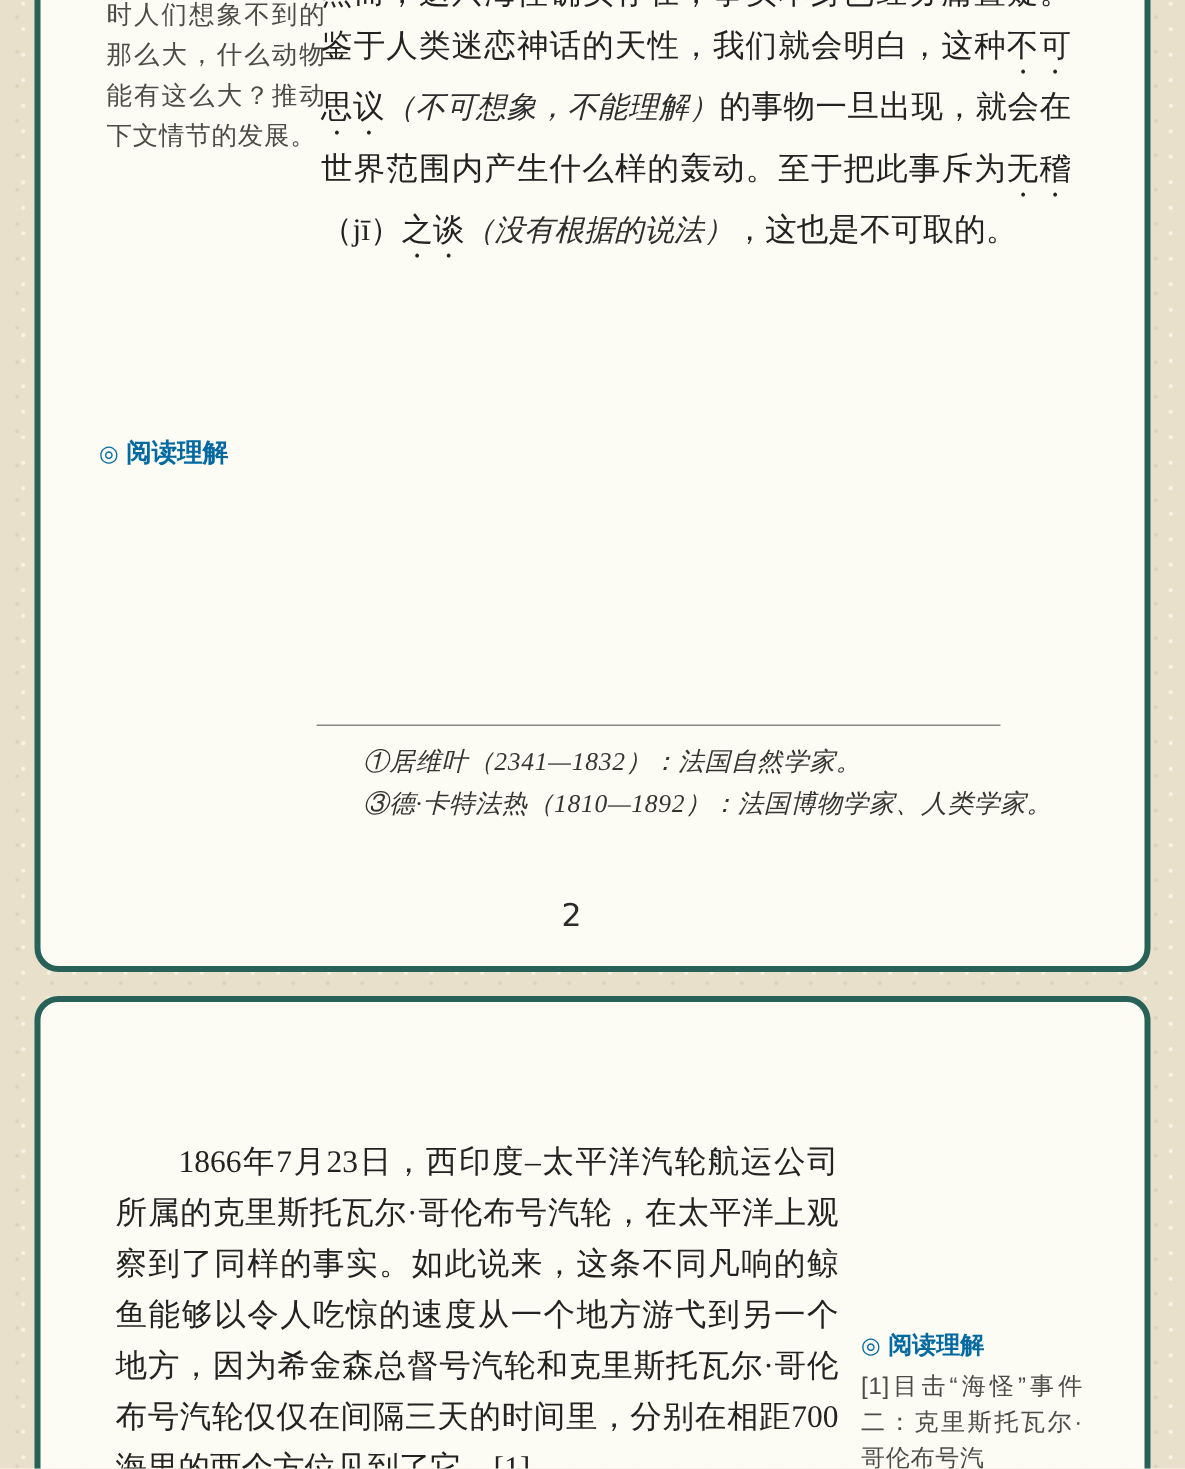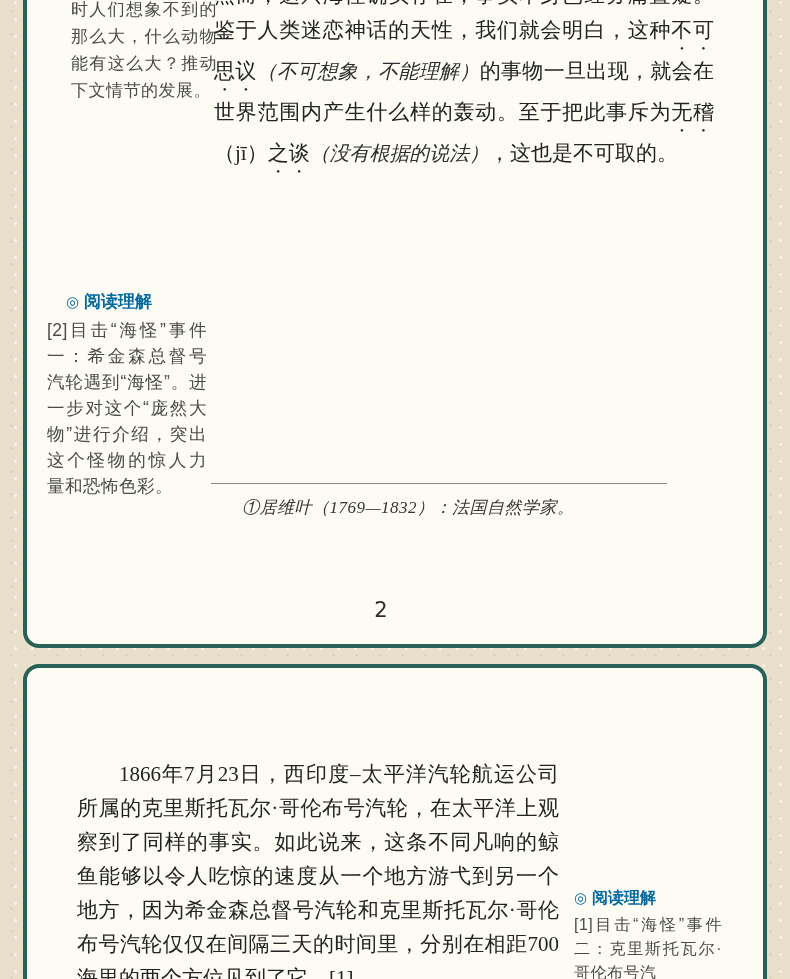--- a/index.html
+++ b/index.html
@@ -88,31 +88,31 @@
 <div>
 
   <section class="page page-top">
 
     <p class="note-cont">时人们想象不到的那么大，什么动物能有这么大？推动下文情节的发展。</p>
 
     <div class="reading reading-top">
       <div class="reading-head">
         <span class="ricon">◎</span><span>阅读理解</span>
       </div>
-      <p class="reading-body">[2]目击“海怪”事件一：希金森总督号汽轮遇到“海怪”。进一步对这个“庞然大物”进行介绍，突出这个怪物的惊人力量和恐怖色彩。</p>
     </div>
 
     <div class="main-top">
       <p class="para"><span class="seg-normal">然而，这只海怪确实存在，事实本身已经毋庸置疑。鉴于人类迷恋神话的天性，我们就会明白，这种</span><span class="seg-dots">不可思议</span><span class="seg-kai">（不可想象，不能理解）</span><span class="seg-normal">的事物一旦出现，就会在世界范围内产生什么样的轰动。至于把此事斥为</span><span class="seg-dots">无稽</span><span class="seg-normal">（jī）</span><span class="seg-dots">之谈</span><span class="seg-kai">（没有根据的说法）</span><span class="seg-normal">，这也是不可取的。</span></p>
     </div>
 
     <hr class="footnote-rule">
 
     <div class="footnotes">
-      <p>①居维叶（1769—1832）：法国自然学家。</p>
+      <p>①居维叶（2341—1832）：法国自然学家。</p>
+      <p>③德·卡特法热（1810—1892）：法国博物学家、人类学家。</p>
     </div>
 
     <div class="pagenum">2</div>
   </section>
 
   <section class="page page-bottom">
 
     <div class="main-bottom">
       <p class="para indent"><span class="seg-normal">1866年7月23日，西印度–太平洋汽轮航运公司所属的克里斯托瓦尔·哥伦布号汽轮，在太平洋上观察到了同样的事实。如此说来，这条不同凡响的鲸鱼能够以令人吃惊的速度从一个地方游弋到另一个地方，因为希金森总督号汽轮和克里斯托瓦尔·哥伦布号汽轮仅仅在间隔三天的时间里，分别在相距700海里的两个方位见到了它。[1]</span></p>
 

